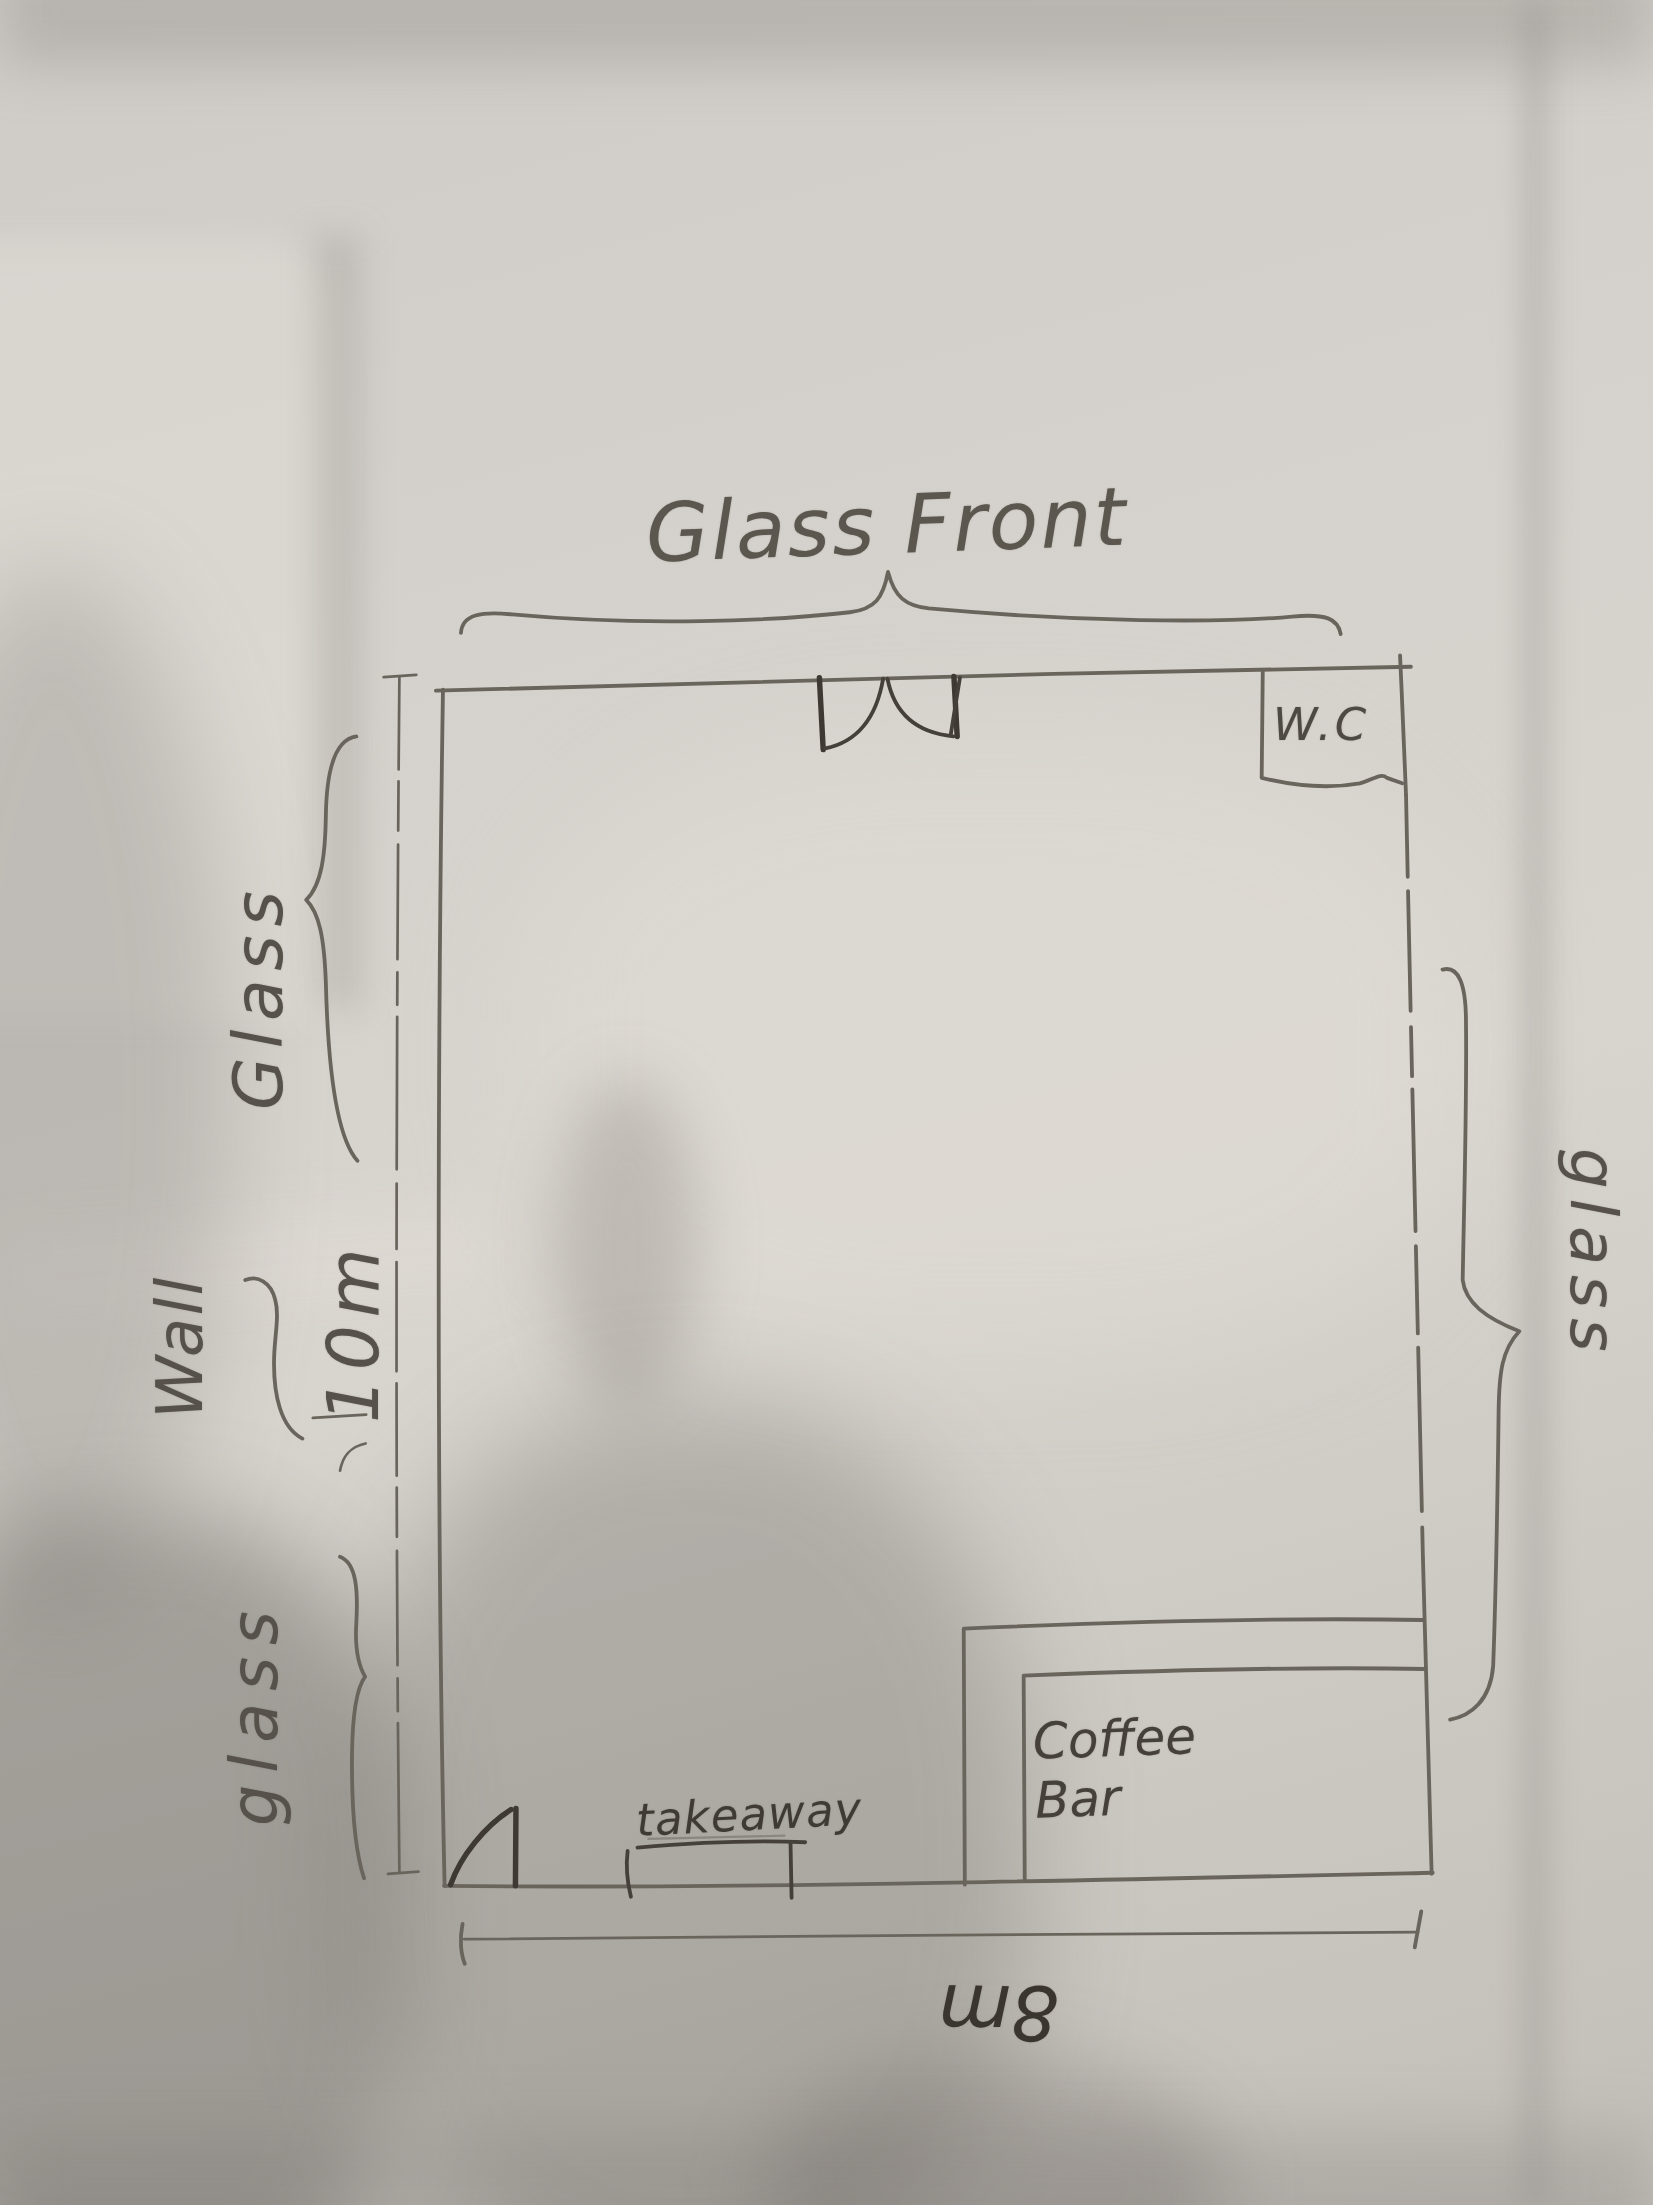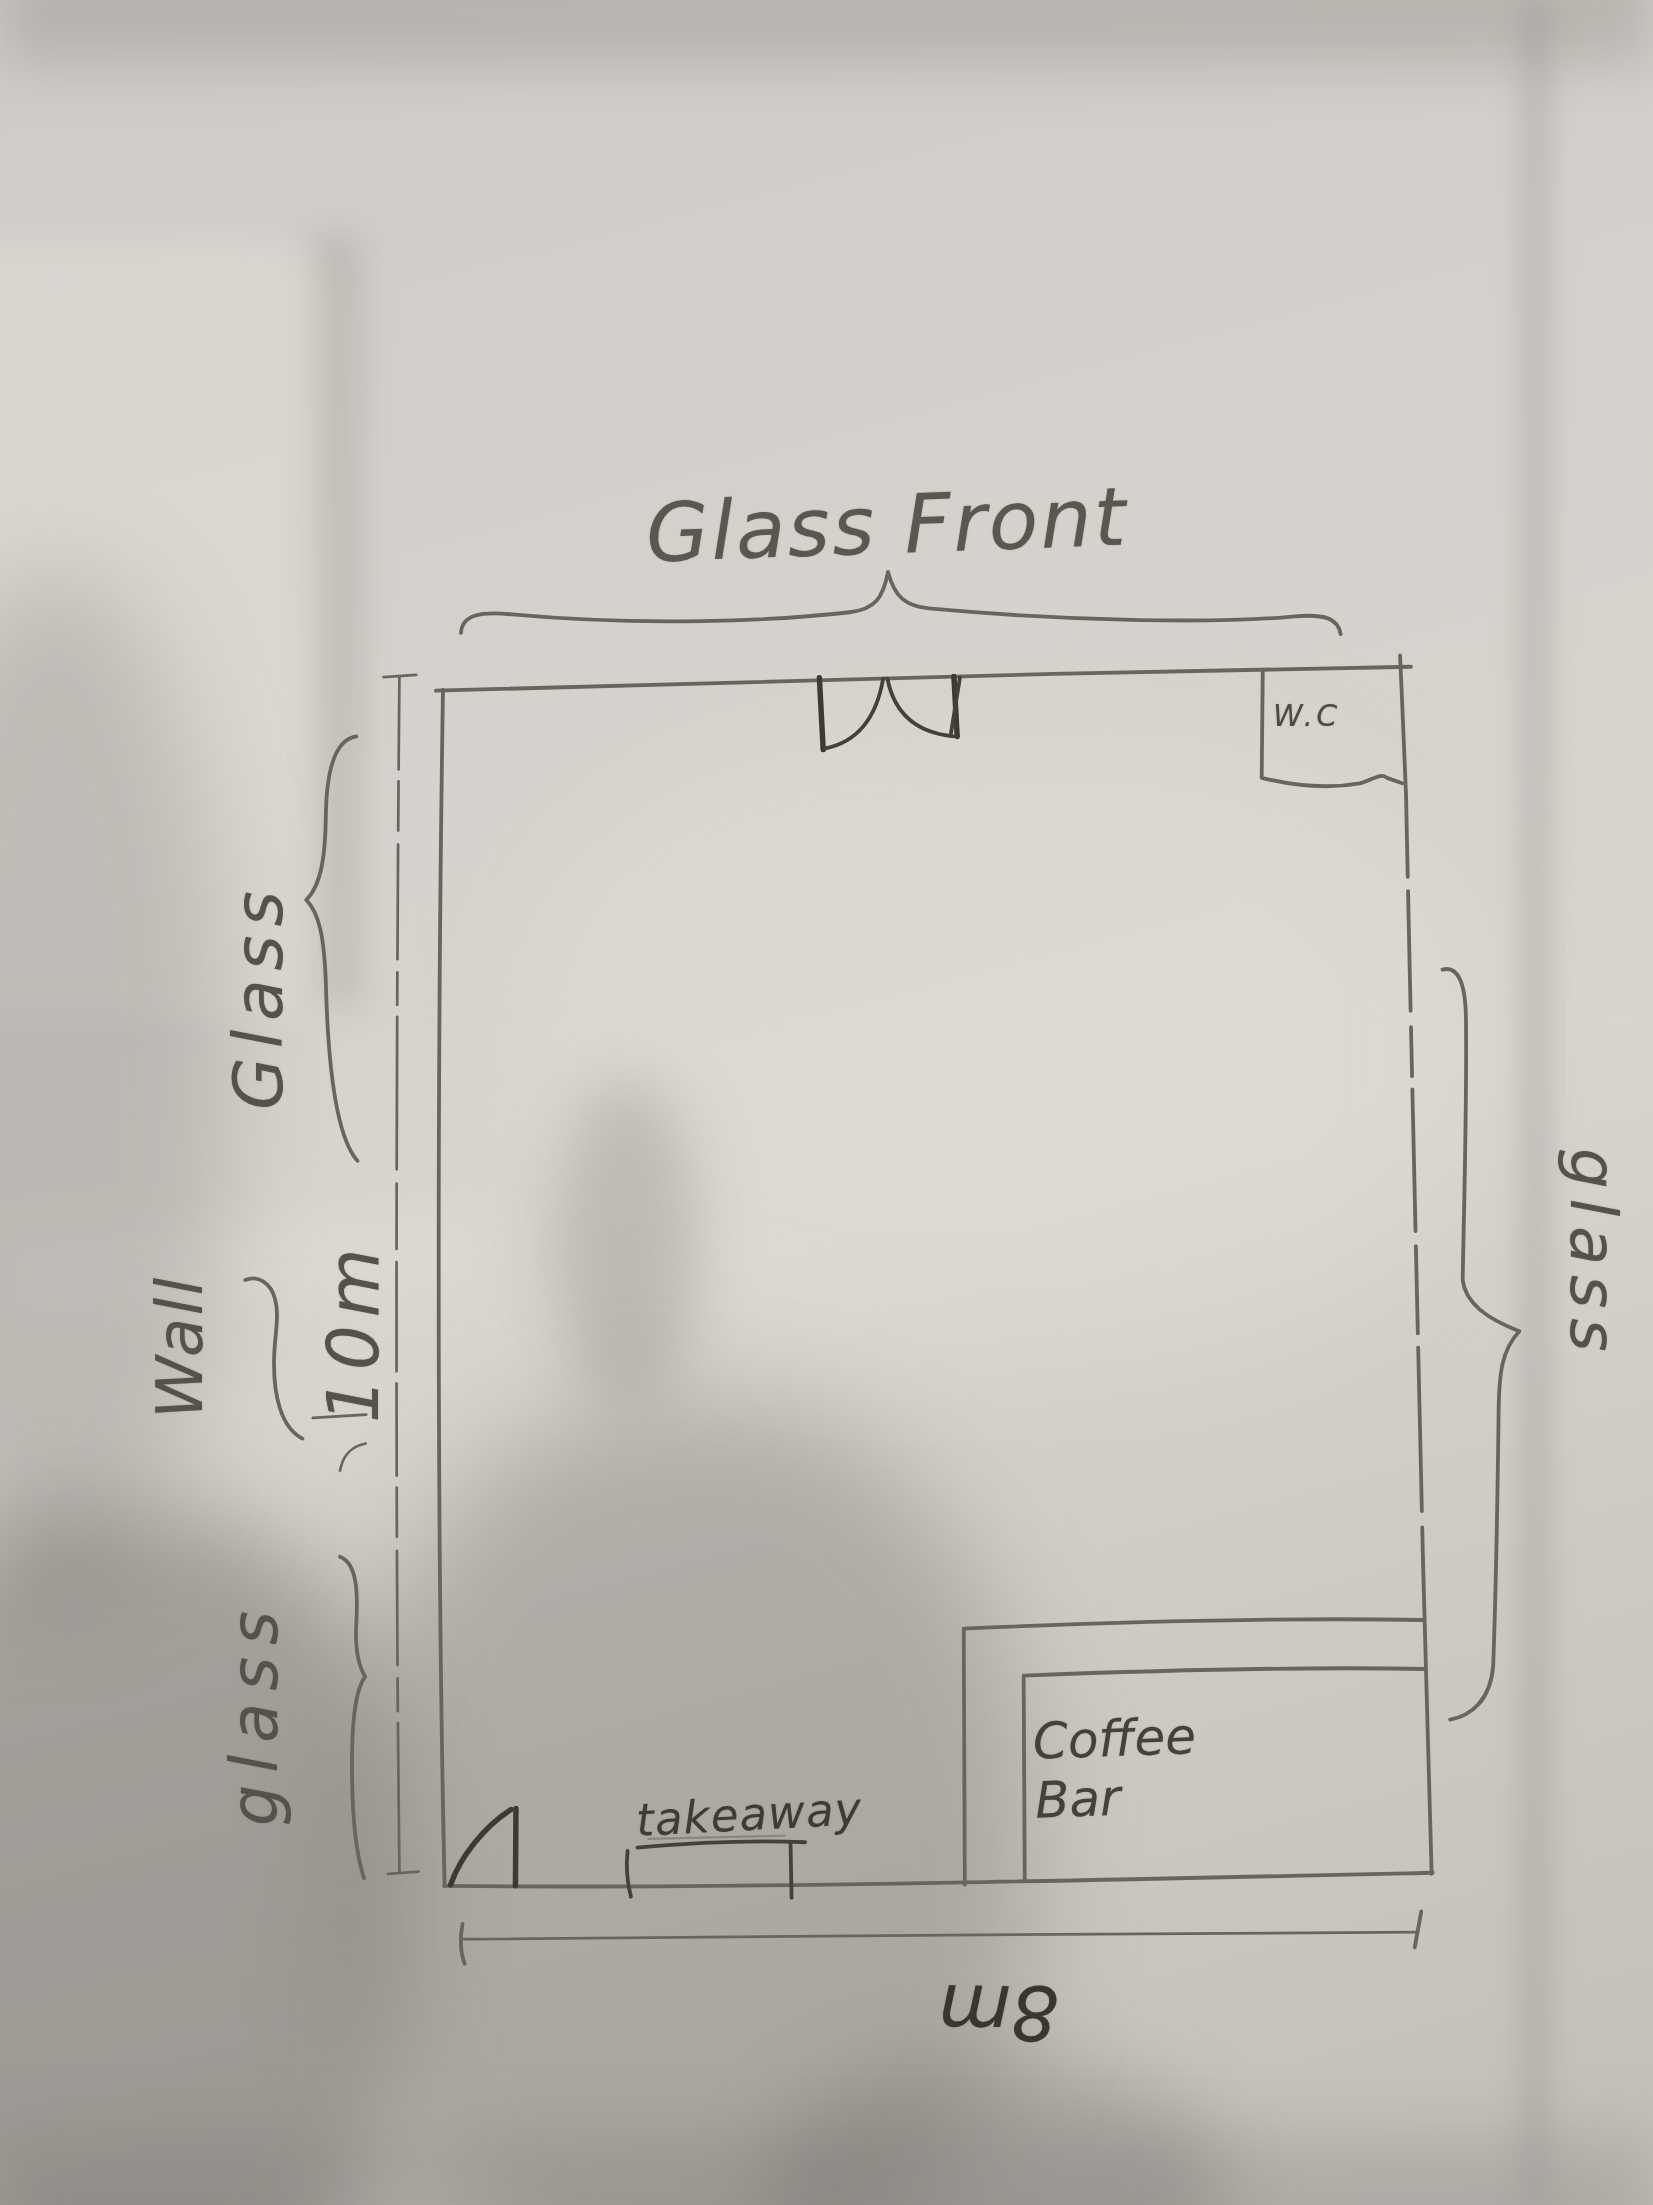--- a/index.html
+++ b/index.html
@@ -24,21 +24,21 @@
   .light-room{left:518px;top:735px;width:953px;height:626px;background:rgba(233,229,223,.28);filter:blur(60px);border-radius:40%;}
   .light-band-mid{left:0;top:1220px;width:490px;height:87px;background:rgba(228,224,218,.35);filter:blur(24.5px);transform:rotate(-4deg);}
   svg.strokes{position:absolute;left:0;top:0;width:1654px;height:2205px;}
   svg.strokes path{fill:none;stroke:#6a655c;stroke-width:7;stroke-linecap:round;stroke-linejoin:round;}
   svg.strokes path.thin{stroke-width:5;}
   svg.strokes path.dark{stroke:#45413a;}
   svg.strokes path.bold{stroke:#3e3a33;stroke-width:10;}
   svg.strokes path.faint{opacity:.5;stroke-width:4;}
   .lbl{position:absolute;font-style:italic;color:#56524b;white-space:nowrap;text-shadow:0 0 1.6px rgba(86,82,75,.35);}
   #glass-front{left:646px;top:478px;font-size:81px;letter-spacing:2.2px;transform:rotate(-2deg);color:#5b574f;}
-  #wc{left:1273px;top:698px;font-size:30px;letter-spacing:3.3px;color:#4e4a43;}
+  #wc{left:1273px;top:698px;font-size:45px;letter-spacing:3.3px;color:#4e4a43;}
   #glass-right{left:1630px;top:1148px;font-size:64px;letter-spacing:9.8px;transform:rotate(90deg);transform-origin:0 0;}
   #glass-upper-left{left:219px;top:1110px;font-size:68px;letter-spacing:8.7px;transform:rotate(-90deg);transform-origin:0 0;}
   #wall{left:143px;top:1419px;font-size:64px;letter-spacing:2.2px;transform:rotate(-90deg);transform-origin:0 0;}
   #dim-left{left:312px;top:1423px;font-size:71px;letter-spacing:7.6px;transform:rotate(-90deg);transform-origin:0 0;}
   #glass-lower-left{left:217px;top:1826px;font-size:65px;letter-spacing:12px;transform:rotate(-90deg);transform-origin:0 0;}
   #takeaway{left:636px;top:1788px;font-size:45px;letter-spacing:1.1px;transform:rotate(-3deg);color:#3f3b34;}
   #coffee-bar{left:1034px;top:1710px;font-size:50px;line-height:59px;transform:rotate(-2deg);color:#45413a;}
   #dim-bottom{left:938px;top:1968px;font-size:75px;transform:rotate(181deg);color:#3a362f;}
 </style>
 </head>

